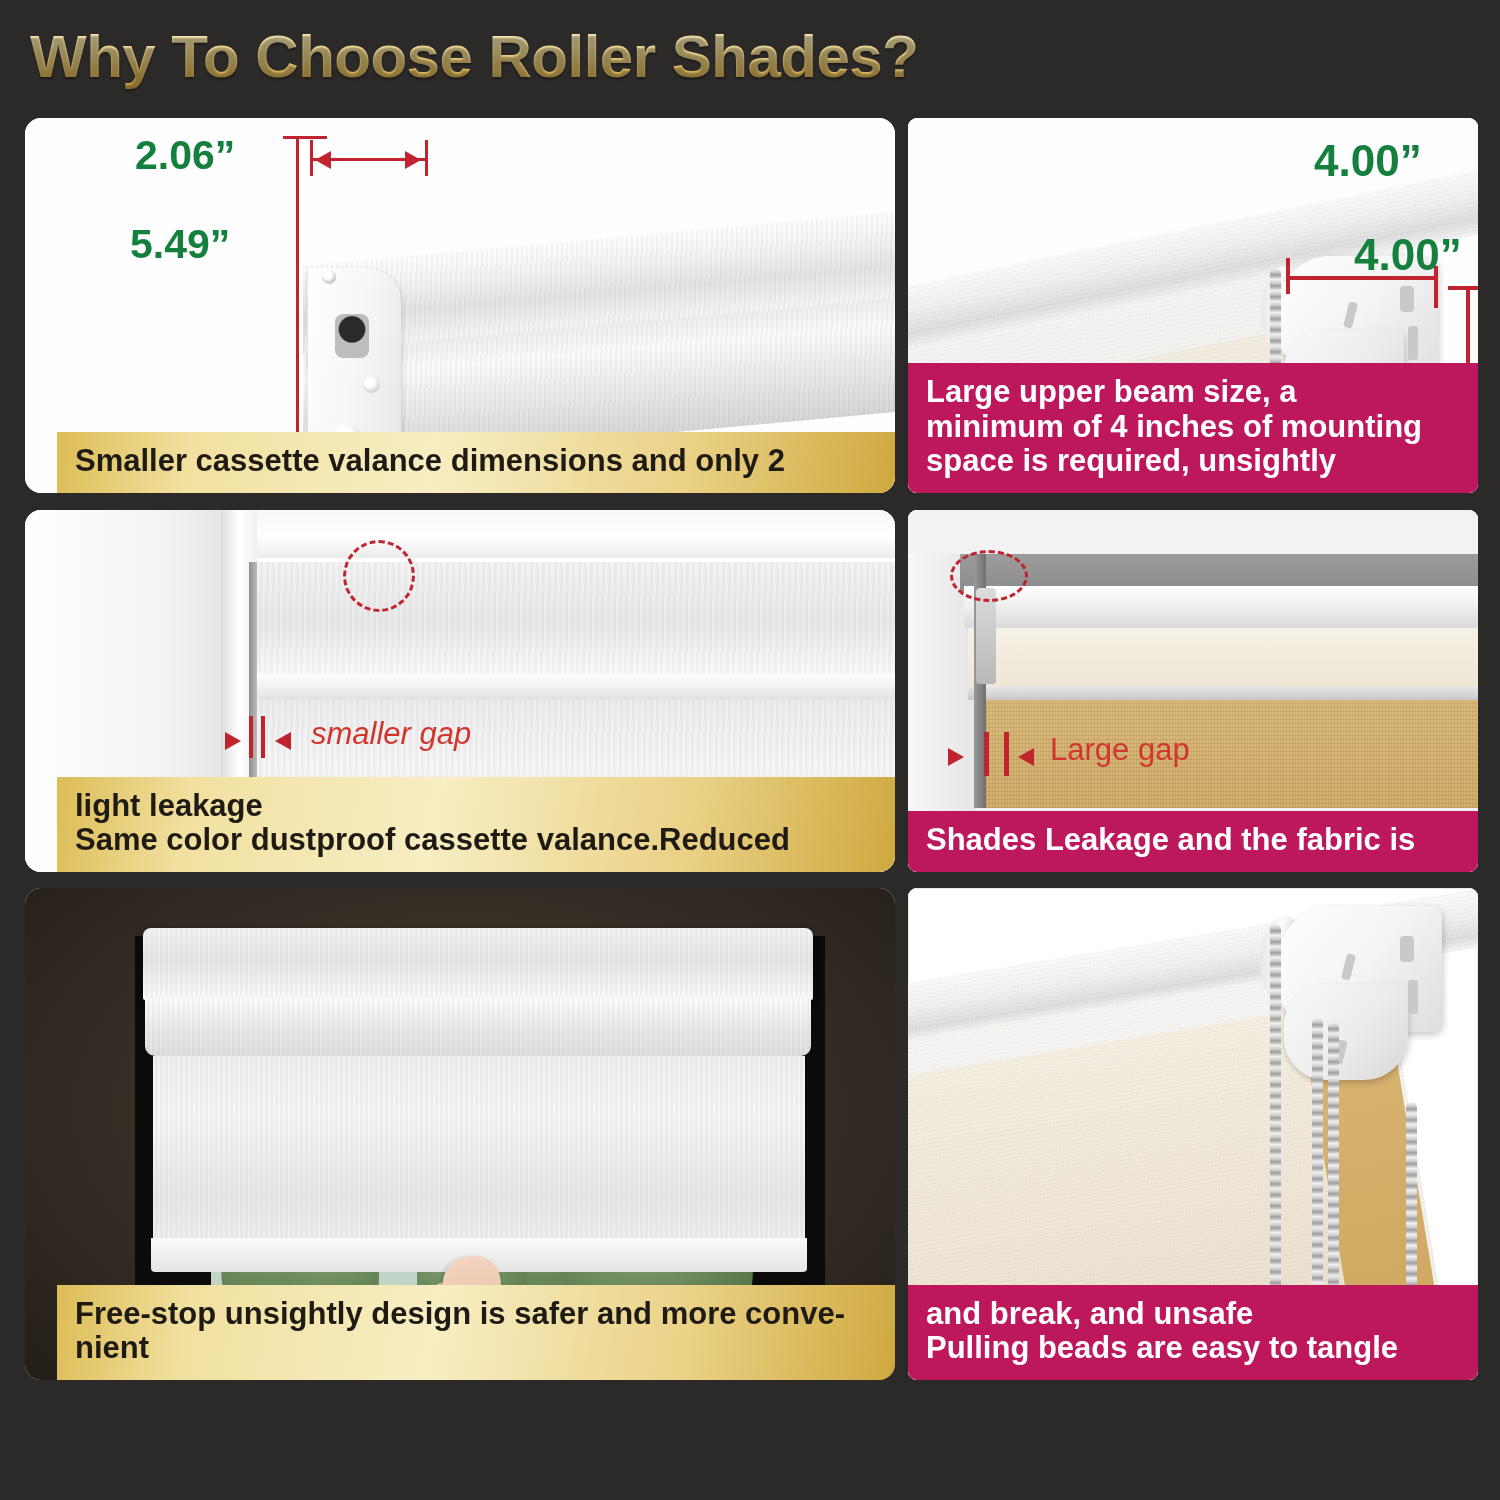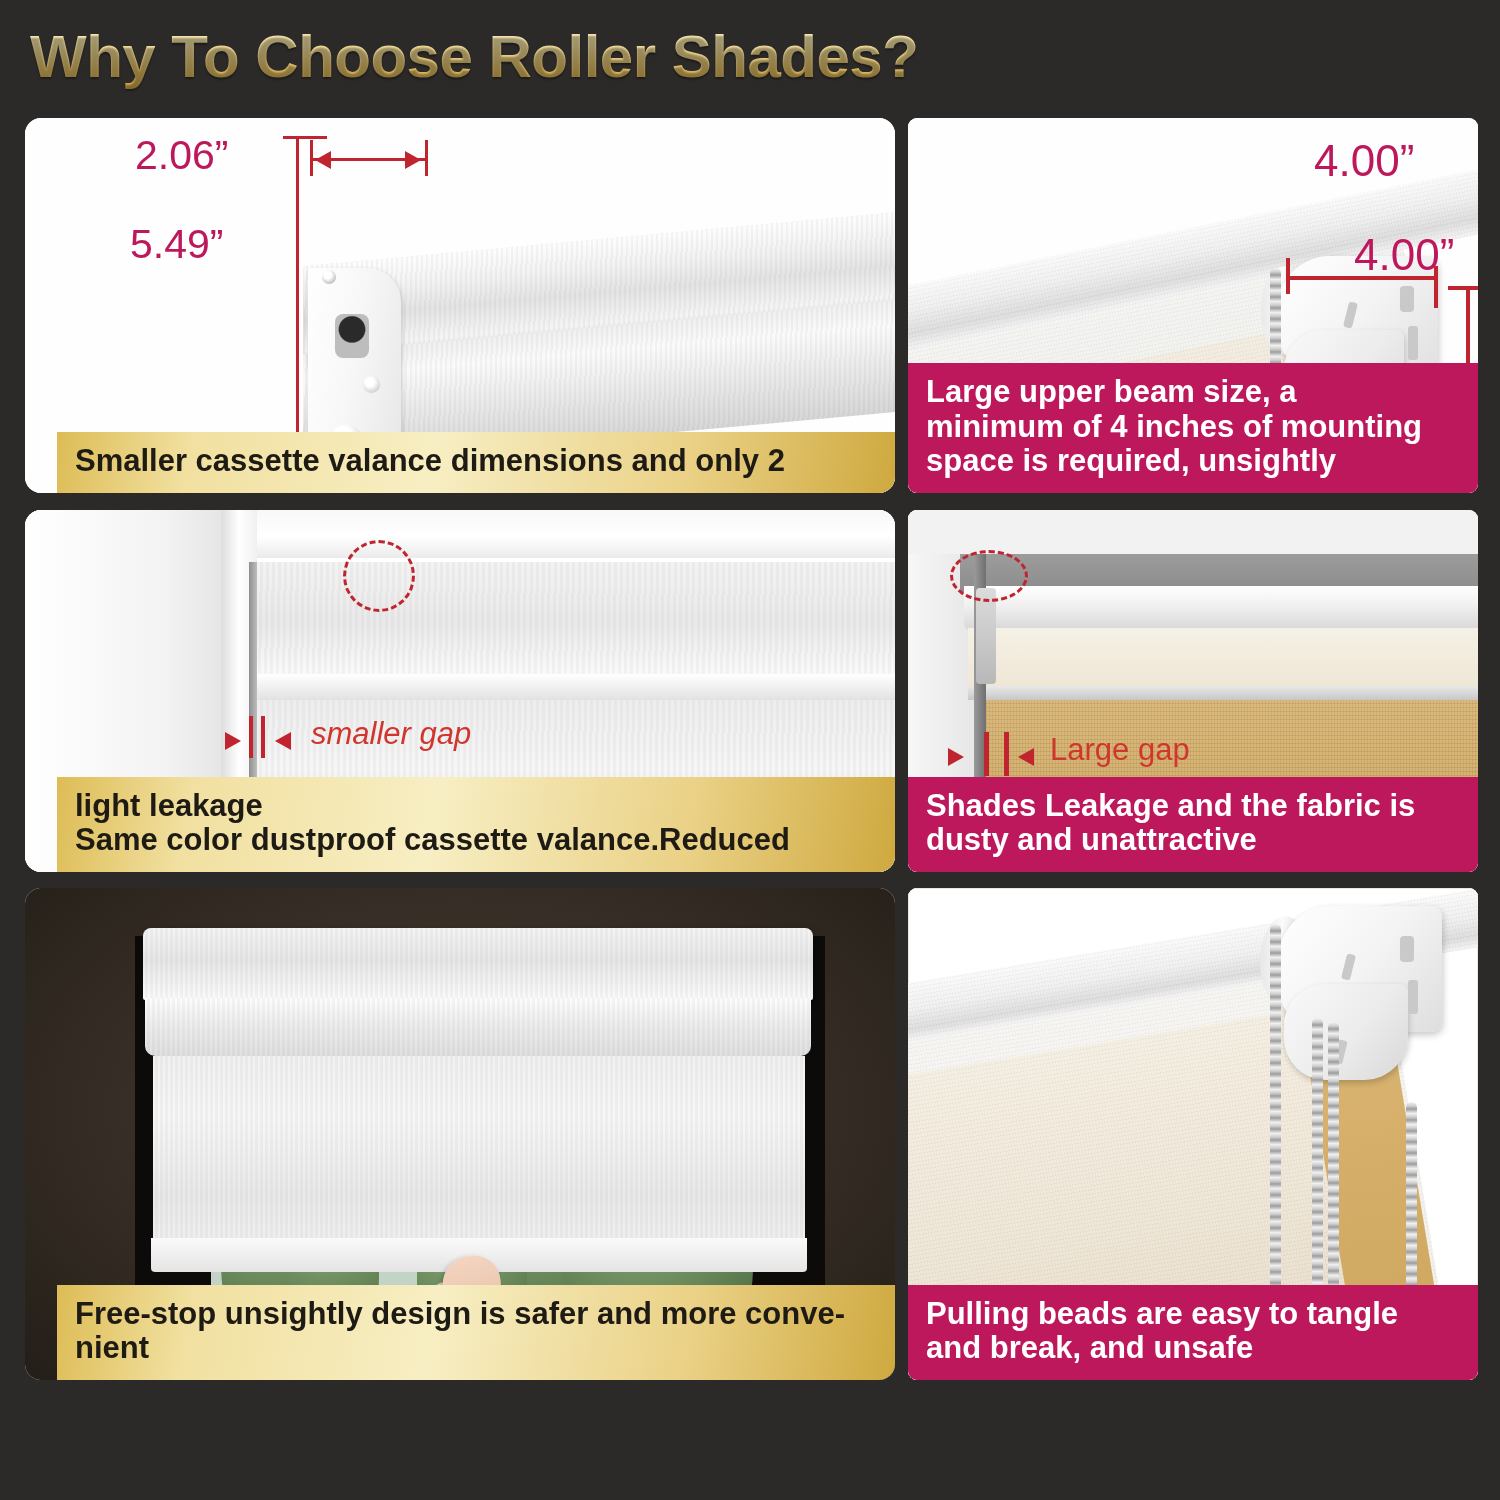--- a/index.html
+++ b/index.html
@@ -42,21 +42,21 @@
   .caption.gold {
     color: #1e1a14;
     background: linear-gradient(105deg,#e2c159 0%,#f3e4a9 18%,#f6ebbd 42%,#e8cf80 72%,#cda martin 100%);
     background: linear-gradient(100deg,#ddbc55 0%,#f1e0a0 16%,#f7eec3 45%,#ead186 75%,#cfa93f 100%);
     margin-left: 32px;
   }
   .caption.gray { color: #ffffff; background: #be185d; }
   .cap-line { display: block; white-space: nowrap; }
 
   
-  .dim-label { position: absolute; color: #be185d; font-weight: normal; white-space: nowrap; }
+  .dim-label { position: absolute; color: #15803d; font-weight: bold; white-space: nowrap; }
   .red-line  { position: absolute; background: #c0252f; }
   .dash-circle {
     position: absolute; border: 3px dashed #c0252f; border-radius: 50%;
   }
   .arrow { position: absolute; width: 0; height: 0; }
   .arrow.left  { border-top: 9px solid transparent; border-bottom: 9px solid transparent; border-right: 16px solid #c0252f; }
   .arrow.right { border-top: 9px solid transparent; border-bottom: 9px solid transparent; border-left: 16px solid #c0252f; }
   .gap-label { position: absolute; color: #d0352e; font-size: 31px; white-space: nowrap; }
 
   
@@ -385,21 +385,20 @@
 
       <div class="arrow right" style="left:40px; top:238px;"></div>
       <div class="red-line" style="left:76px; top:222px; width:5px; height:44px;"></div>
       <div class="red-line" style="left:96px; top:222px; width:5px; height:44px;"></div>
       <div class="arrow left" style="left:110px; top:238px;"></div>
       <div class="gap-label" style="left:142px; top:222px;">Large gap</div>
     </div>
 
     <div class="caption gray">
       <span class="cap-line">Shades Leakage and the fabric is</span>
-      <span class="cap-line">dusty and unattractive</span>
     </div>
   </div>
 
   <div class="panel left r3">
     <div class="photo">
       <div class="p5-room"></div>
       <div class="p5-reveal"></div>
       <div class="p5-glass">
         <div class="p5-sky"></div>
         <div class="p5-tree" style="left:10px;  top:150px; width:120px; height:240px;"></div>
@@ -449,18 +448,18 @@
       <div class="p2-slot" style="left:500px; top:92px;  width:10px; height:34px;"></div>
       <div class="p2-slot" style="left:436px; top:66px;  width:9px;  height:26px; transform:rotate(14deg);"></div>
       <div class="p2-slot" style="left:428px; top:152px; width:9px;  height:24px; transform:rotate(14deg);"></div>
       <div class="bead-chain" style="left:362px; top:36px;  height:450px;"></div>
       <div class="bead-chain" style="left:404px; top:130px; height:356px;"></div>
       <div class="bead-chain" style="left:420px; top:134px; height:352px;"></div>
       <div class="bead-chain" style="left:498px; top:214px; height:272px;"></div>
     </div>
 
     <div class="caption gray">
+      <span class="cap-line">and break, and unsafe</span>
       <span class="cap-line">Pulling beads are easy to tangle</span>
-      <span class="cap-line">and break, and unsafe</span>
     </div>
   </div>
 
 </div>
 
 </body></html>

